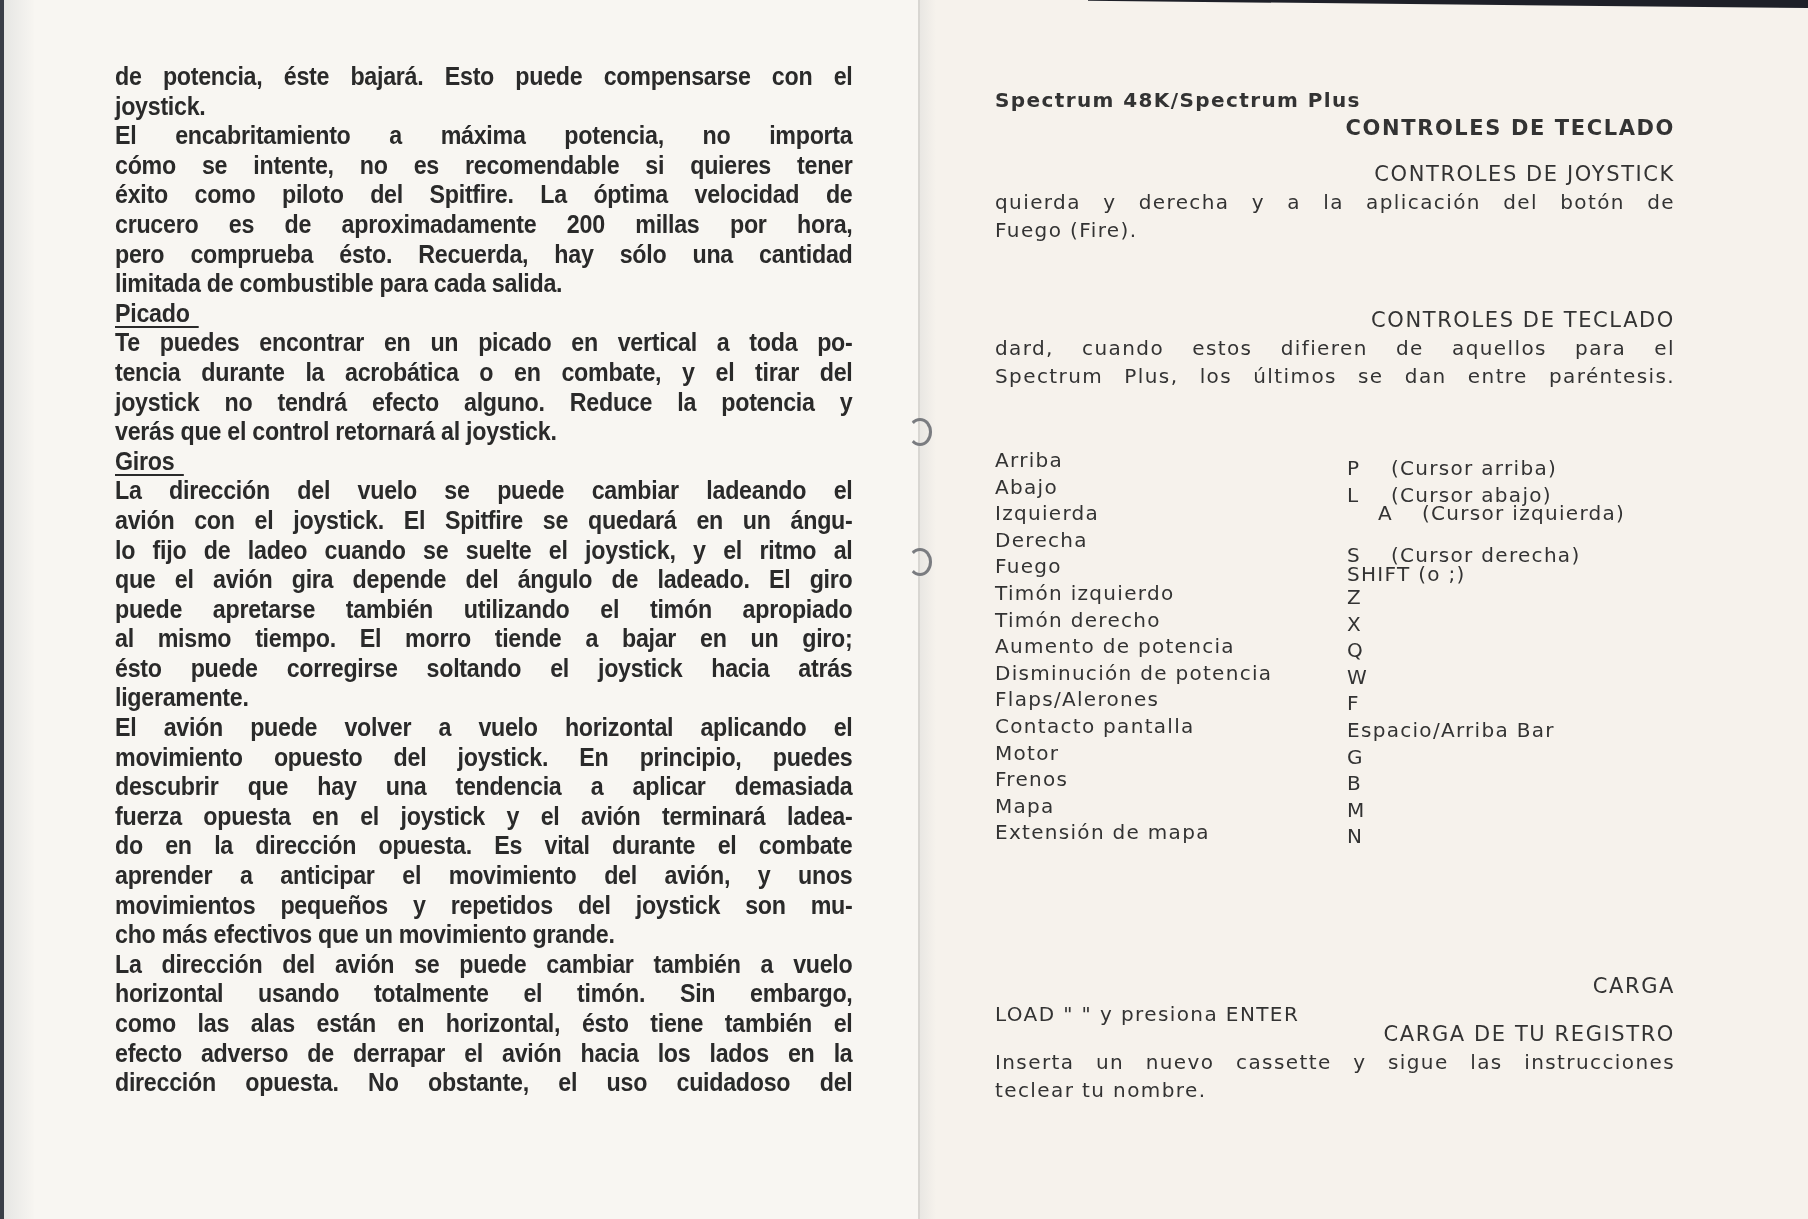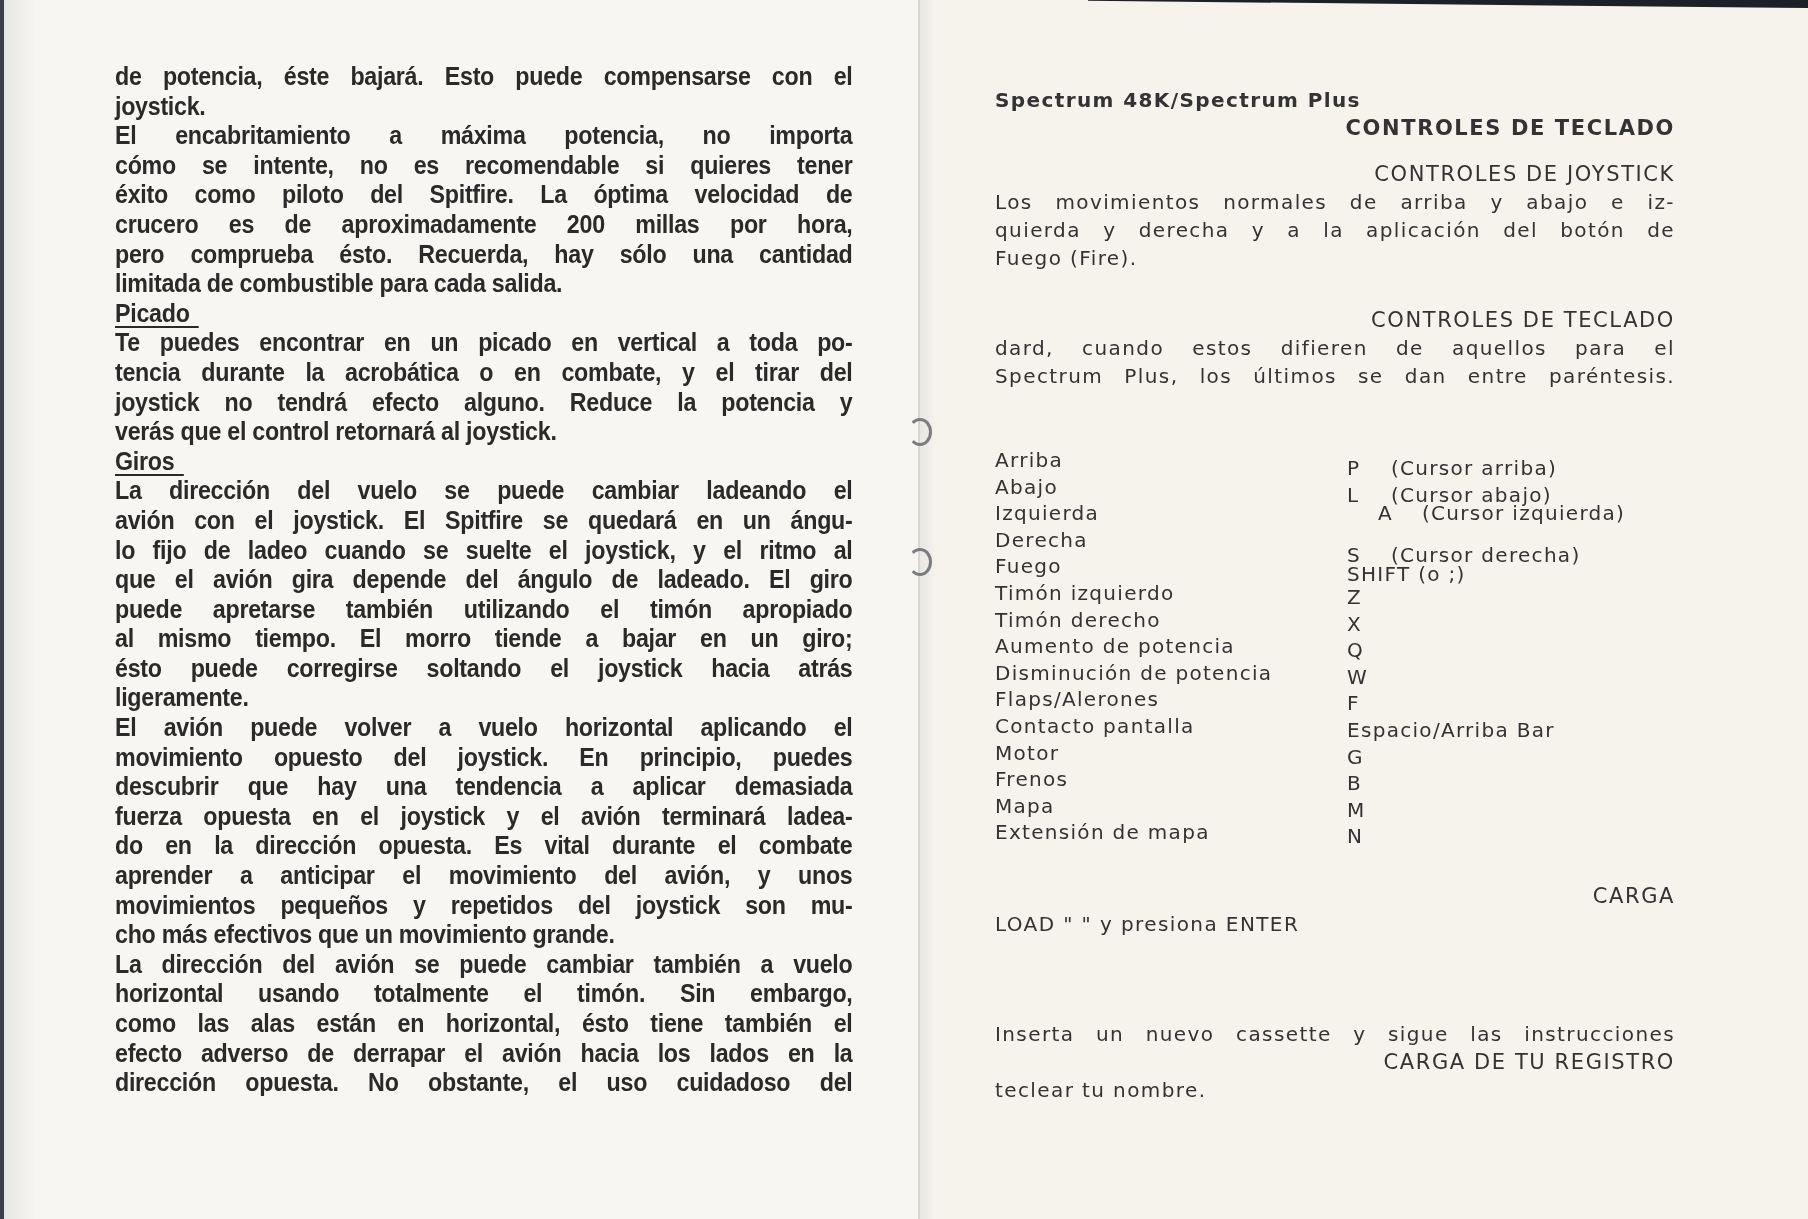--- a/index.html
+++ b/index.html
@@ -134,39 +134,38 @@
   </div>
 
 <div class="right-col">
   <div class="rblock" style="top:16px;font-weight:bold;">
     <span class="rline">Spectrum 48K/Spectrum Plus</span>
     <span class="rline sec-title">CONTROLES DE TECLADO</span>
   </div>
 
   <div class="rblock" style="top:90px;">
     <span class="rline sec-title">CONTROLES DE JOYSTICK</span>
-    <span class="rline just">Los movimientos normales de arriba y abajo e iz-</span>
     <span class="rline just">quierda y derecha y a la aplicación del botón de</span>
     <span class="rline">Fuego (Fire).</span>
   </div>
 
   <div class="rblock" style="top:236px;">
     <span class="rline sec-title">CONTROLES DE TECLADO</span>
     <span class="rline just">dard, cuando estos difieren de aquellos para el</span>
     <span class="rline just">Spectrum Plus, los últimos se dan entre paréntesis.</span>
   </div>
 
-  <div class="rblock" style="top:812px;">
+  <div class="rblock" style="top:902px;">
     <span class="rline sec-title">CARGA</span>
     <span class="rline">LOAD " " y presiona ENTER</span>
   </div>
 
   <div class="rblock" style="top:950px;">
+    <span class="rline sec-title">CARGA DE TU REGISTRO</span>
     <span class="rline just">Inserta un nuevo cassette y sigue las instrucciones</span>
-    <span class="rline sec-title">CARGA DE TU REGISTRO</span>
     <span class="rline">teclear tu nombre.</span>
   </div>
 </div>
 
 <div class="controls" id="controls">
     <div class="ctrl-row" style="top: 0px;">
       <span class="ctrl-action">Arriba</span>
       <span class="ctrl-key" style="top: 8px;"><span class="k">P</span><span>(Cursor arriba)</span></span>
     </div>
     <div class="ctrl-row" style="top: 26.6px;">

